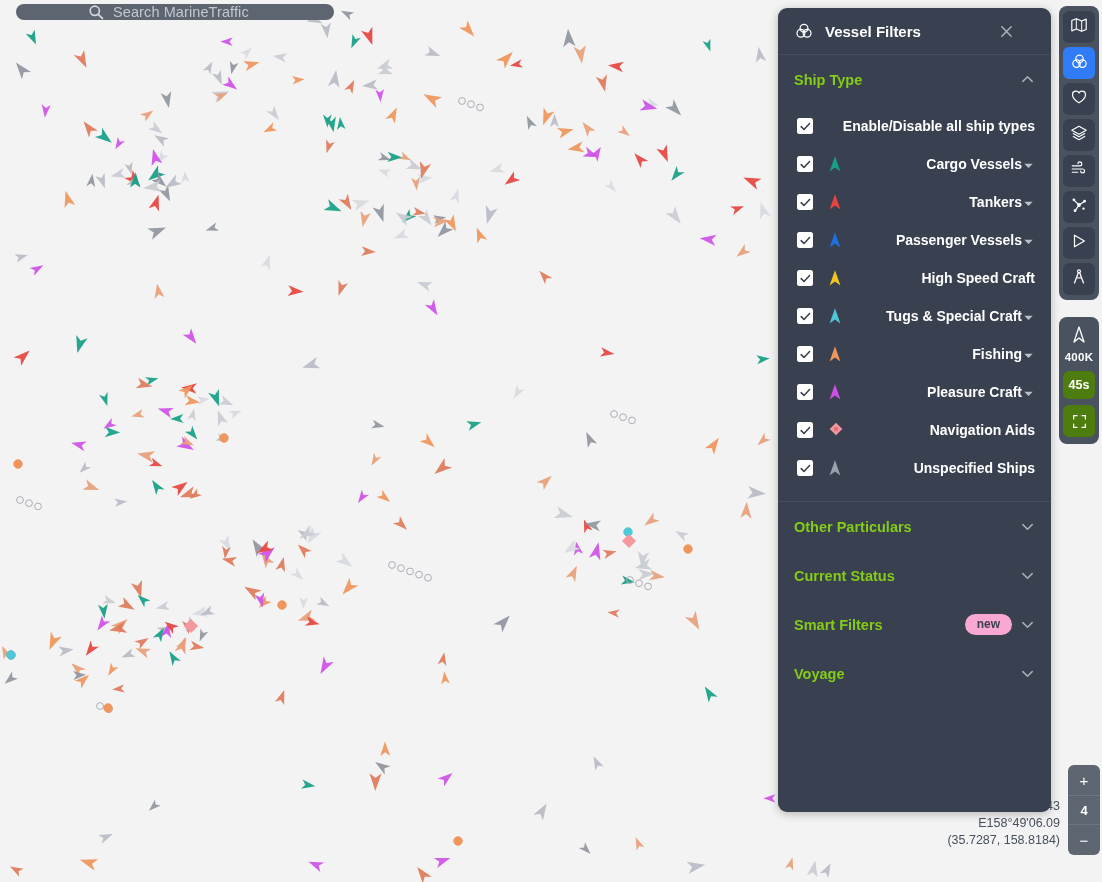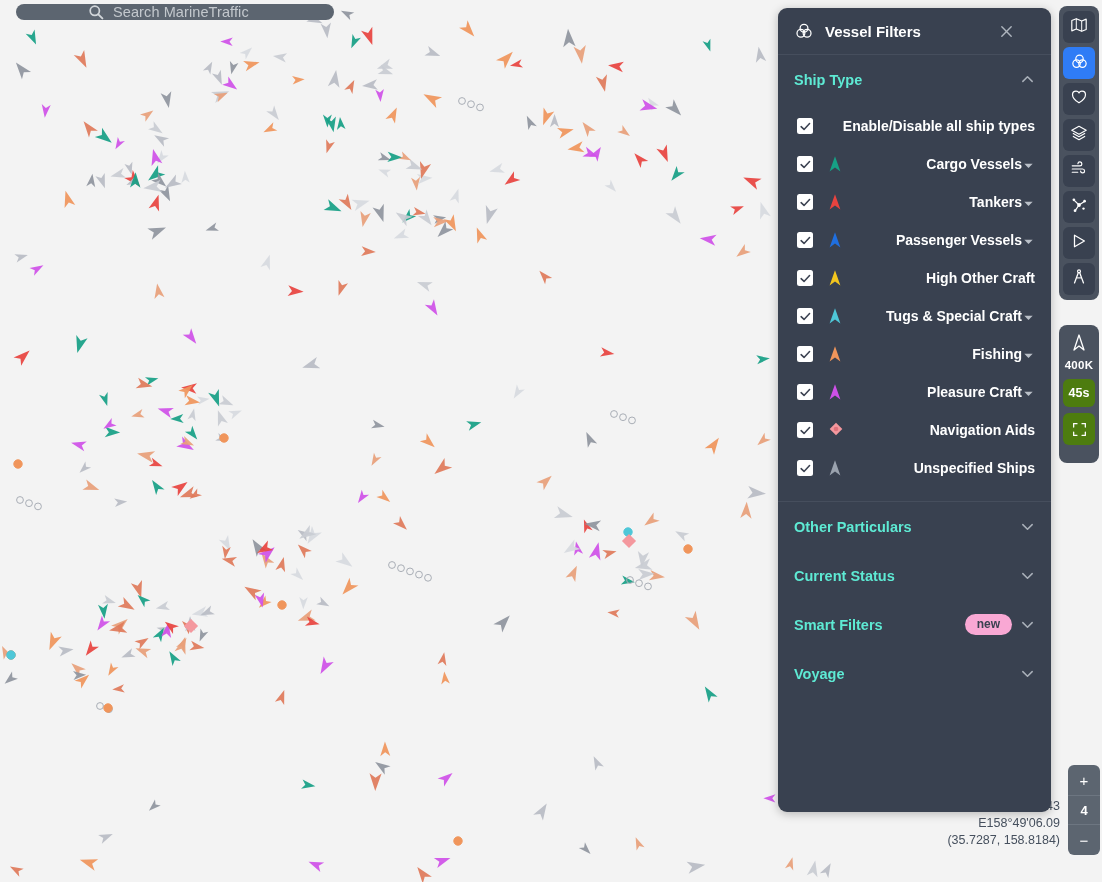--- a/index.html
+++ b/index.html
@@ -67,21 +67,21 @@
 
   .panel-body { height: 757px; overflow: hidden; }
 
   .section-head {
     display: flex; align-items: center;
     padding: 0 16px;
     height: 49px;
     cursor: pointer;
   }
   .section-head .sh-title {
-    color: #5eead4; font-size: 14.5px; font-weight: bold;
+    color: #84cc16; font-size: 14.5px; font-weight: bold;
     flex: 1 1 auto;
   }
   .badge-new {
     background: #f9a8d4; color: #3a4150;
     font-size: 12px; font-weight: bold;
     border-radius: 11px;
     padding: 3px 12px 4px;
     margin-right: 8px;
   }
   .chev { width: 15px; height: 15px; flex: 0 0 auto; opacity: .82; }
@@ -124,25 +124,25 @@
   .rail-btn {
     width: 32px; height: 32px;
     border-radius: 6px;
     background: #394150;
     display: flex; align-items: center; justify-content: center;
     cursor: pointer;
   }
   .rail-btn.active { background: #2f7cf6; }
 
   #rail-two {
-    position: absolute; left: 1059px; top: 325px;
+    position: absolute; left: 1059px; top: 317px;
     width: 40px;
     background: #4a525f;
     border-radius: 8px;
-    padding: 6px 4px 18px;
+    padding: 6px 4px 7px;
     display: flex; flex-direction: column; align-items: center; gap: 6px;
     z-index: 45;
   }
   #rail-two .compass { width: 20px; height: 20px; margin-top: 2px; }
   #rail-two .count {
     color: #fff; font-size: 11.5px; font-weight: bold;
     margin-bottom: 2px; letter-spacing: .3px;
   }
   .pill-btn {
     width: 32px; height: 28px;
@@ -1171,21 +1171,21 @@
             </div>
             <div class="st-row">
               <span class="cb">
                 <svg viewBox="0 0 16 16" width="13" height="13">
                   <polyline points="2.6,8.2 6.2,11.6 13,4.4" fill="none" stroke="#3a4150" stroke-width="1.9" stroke-linecap="round" stroke-linejoin="round"></polyline>
                 </svg>
               </span>
               <span class="st-icon"><svg viewBox="0 0 20 20" width="20" height="20">
                   <path d="M10 2.2 L15.4 17.6 L10 13.6 L4.6 17.6 Z" fill="#f3c61e"></path>
                 </svg></span>
-              <span class="st-label">High Other Craft</span>
+              <span class="st-label">High Speed Craft</span>
             </div>
             <div class="st-row">
               <span class="cb">
                 <svg viewBox="0 0 16 16" width="13" height="13">
                   <polyline points="2.6,8.2 6.2,11.6 13,4.4" fill="none" stroke="#3a4150" stroke-width="1.9" stroke-linecap="round" stroke-linejoin="round"></polyline>
                 </svg>
               </span>
               <span class="st-icon"><svg viewBox="0 0 20 20" width="20" height="20">
                   <path d="M10 2.2 L15.4 17.6 L10 13.6 L4.6 17.6 Z" fill="#4ec7d8"></path>
                 </svg></span>

